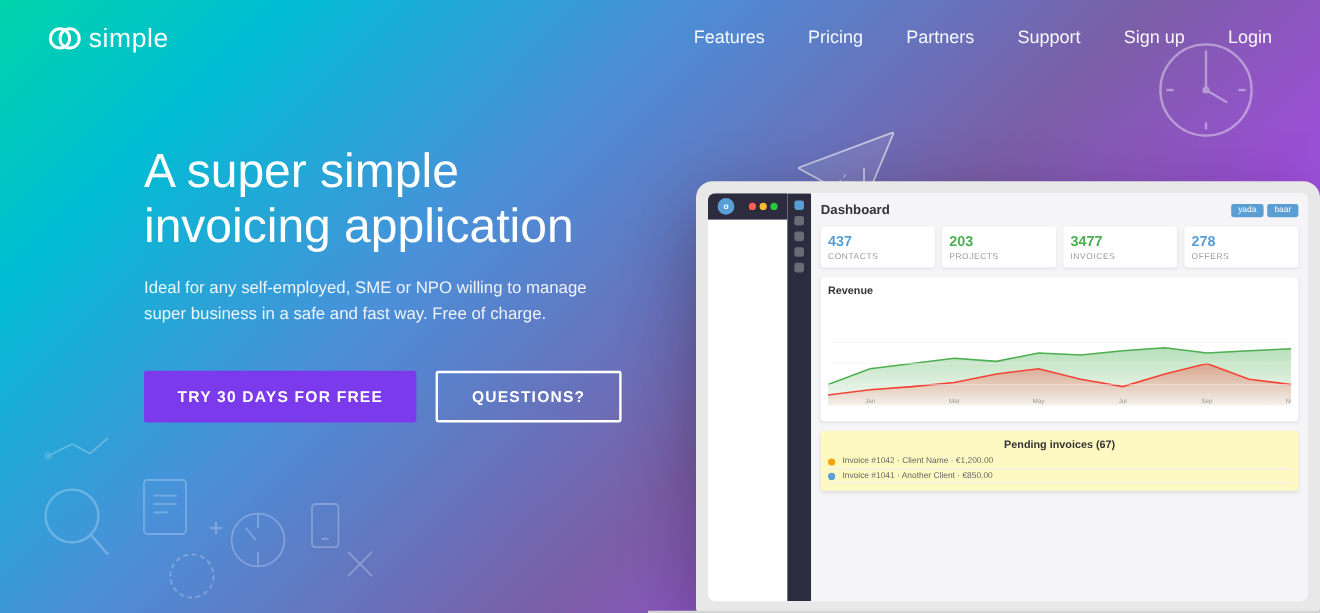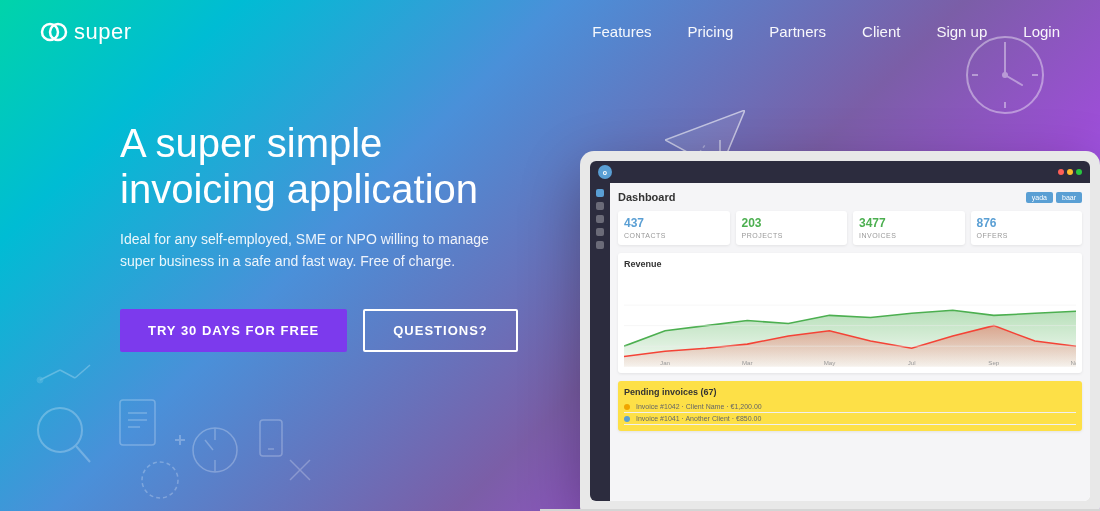--- a/index.html
+++ b/index.html
@@ -172,21 +172,21 @@
       height: 6px;
       background: #c0c0c0;
       border-radius: 3px;
     }
 
     
     .app-ui {
       width: 100%;
       height: 100%;
       display: flex;
-      flex-direction: column;
+      flex-direction: row;
       font-size: 9px;
     }
 
     .app-header {
       background: #2c2c3e;
       height: 22px;
       display: flex;
       align-items: center;
       padding: 0 8px;
       gap: 6px;
@@ -324,24 +324,25 @@
       color: #333;
       margin-bottom: 4px;
     }
 
     .chart-svg {
       width: 100%;
       height: 95px;
     }
 
     .table-area {
-      background: #fde047;
+      background: #fef9c3;
       border-radius: 3px;
       padding: 6px;
       box-shadow: 0 1px 3px rgba(0,0,0,0.08);
+      text-align: center;
     }
 
     .table-title {
       font-size: 9px;
       font-weight: 600;
       color: #333;
       margin-bottom: 4px;
     }
 
     .table-row-item {
@@ -460,27 +461,27 @@
     <line x1="22" y1="45" x2="18" y2="45" stroke="white" stroke-width="1"></line>
     <line x1="22" y1="45" x2="25" y2="45" stroke="white" stroke-width="1"></line>
   </svg>
 
   <nav class="navbar">
     <div class="logo">
       <svg class="logo-icon" viewBox="0 0 28 28">
         <circle cx="10" cy="14" r="8" fill="none" stroke="white" stroke-width="2.5"></circle>
         <circle cx="18" cy="14" r="8" fill="none" stroke="white" stroke-width="2.5"></circle>
       </svg>
-      <span class="logo-text">super</span>
+      <span class="logo-text">simple</span>
     </div>
     <ul class="nav-links">
       <li><a>Features</a></li>
       <li><a>Pricing</a></li>
       <li><a>Partners</a></li>
-      <li><a>Client</a></li>
+      <li><a>Support</a></li>
       <li><a>Sign up</a></li>
       <li><a>Login</a></li>
     </ul>
   </nav>
 
   <div class="hero-content">
     <h1 class="hero-title">
       <span>A </span><strong>super simple</strong><br>
       <span>invoicing application</span>
     </h1>
@@ -530,21 +531,21 @@
                 </div>
                 <div class="stat-card">
                   <span class="stat-value green">203</span>
                   <span class="stat-label">PROJECTS</span>
                 </div>
                 <div class="stat-card">
                   <span class="stat-value green">3477</span>
                   <span class="stat-label">INVOICES</span>
                 </div>
                 <div class="stat-card">
-                  <span class="stat-value">876</span>
+                  <span class="stat-value">278</span>
                   <span class="stat-label">OFFERS</span>
                 </div>
               </div>
 
               <div class="chart-area">
                 <div class="chart-title">Revenue</div>
                 <svg class="chart-svg" viewBox="0 0 440 90">
 
                   <defs>
                     <linearGradient id="greenGrad" x1="0" y1="0" x2="0" y2="1">

